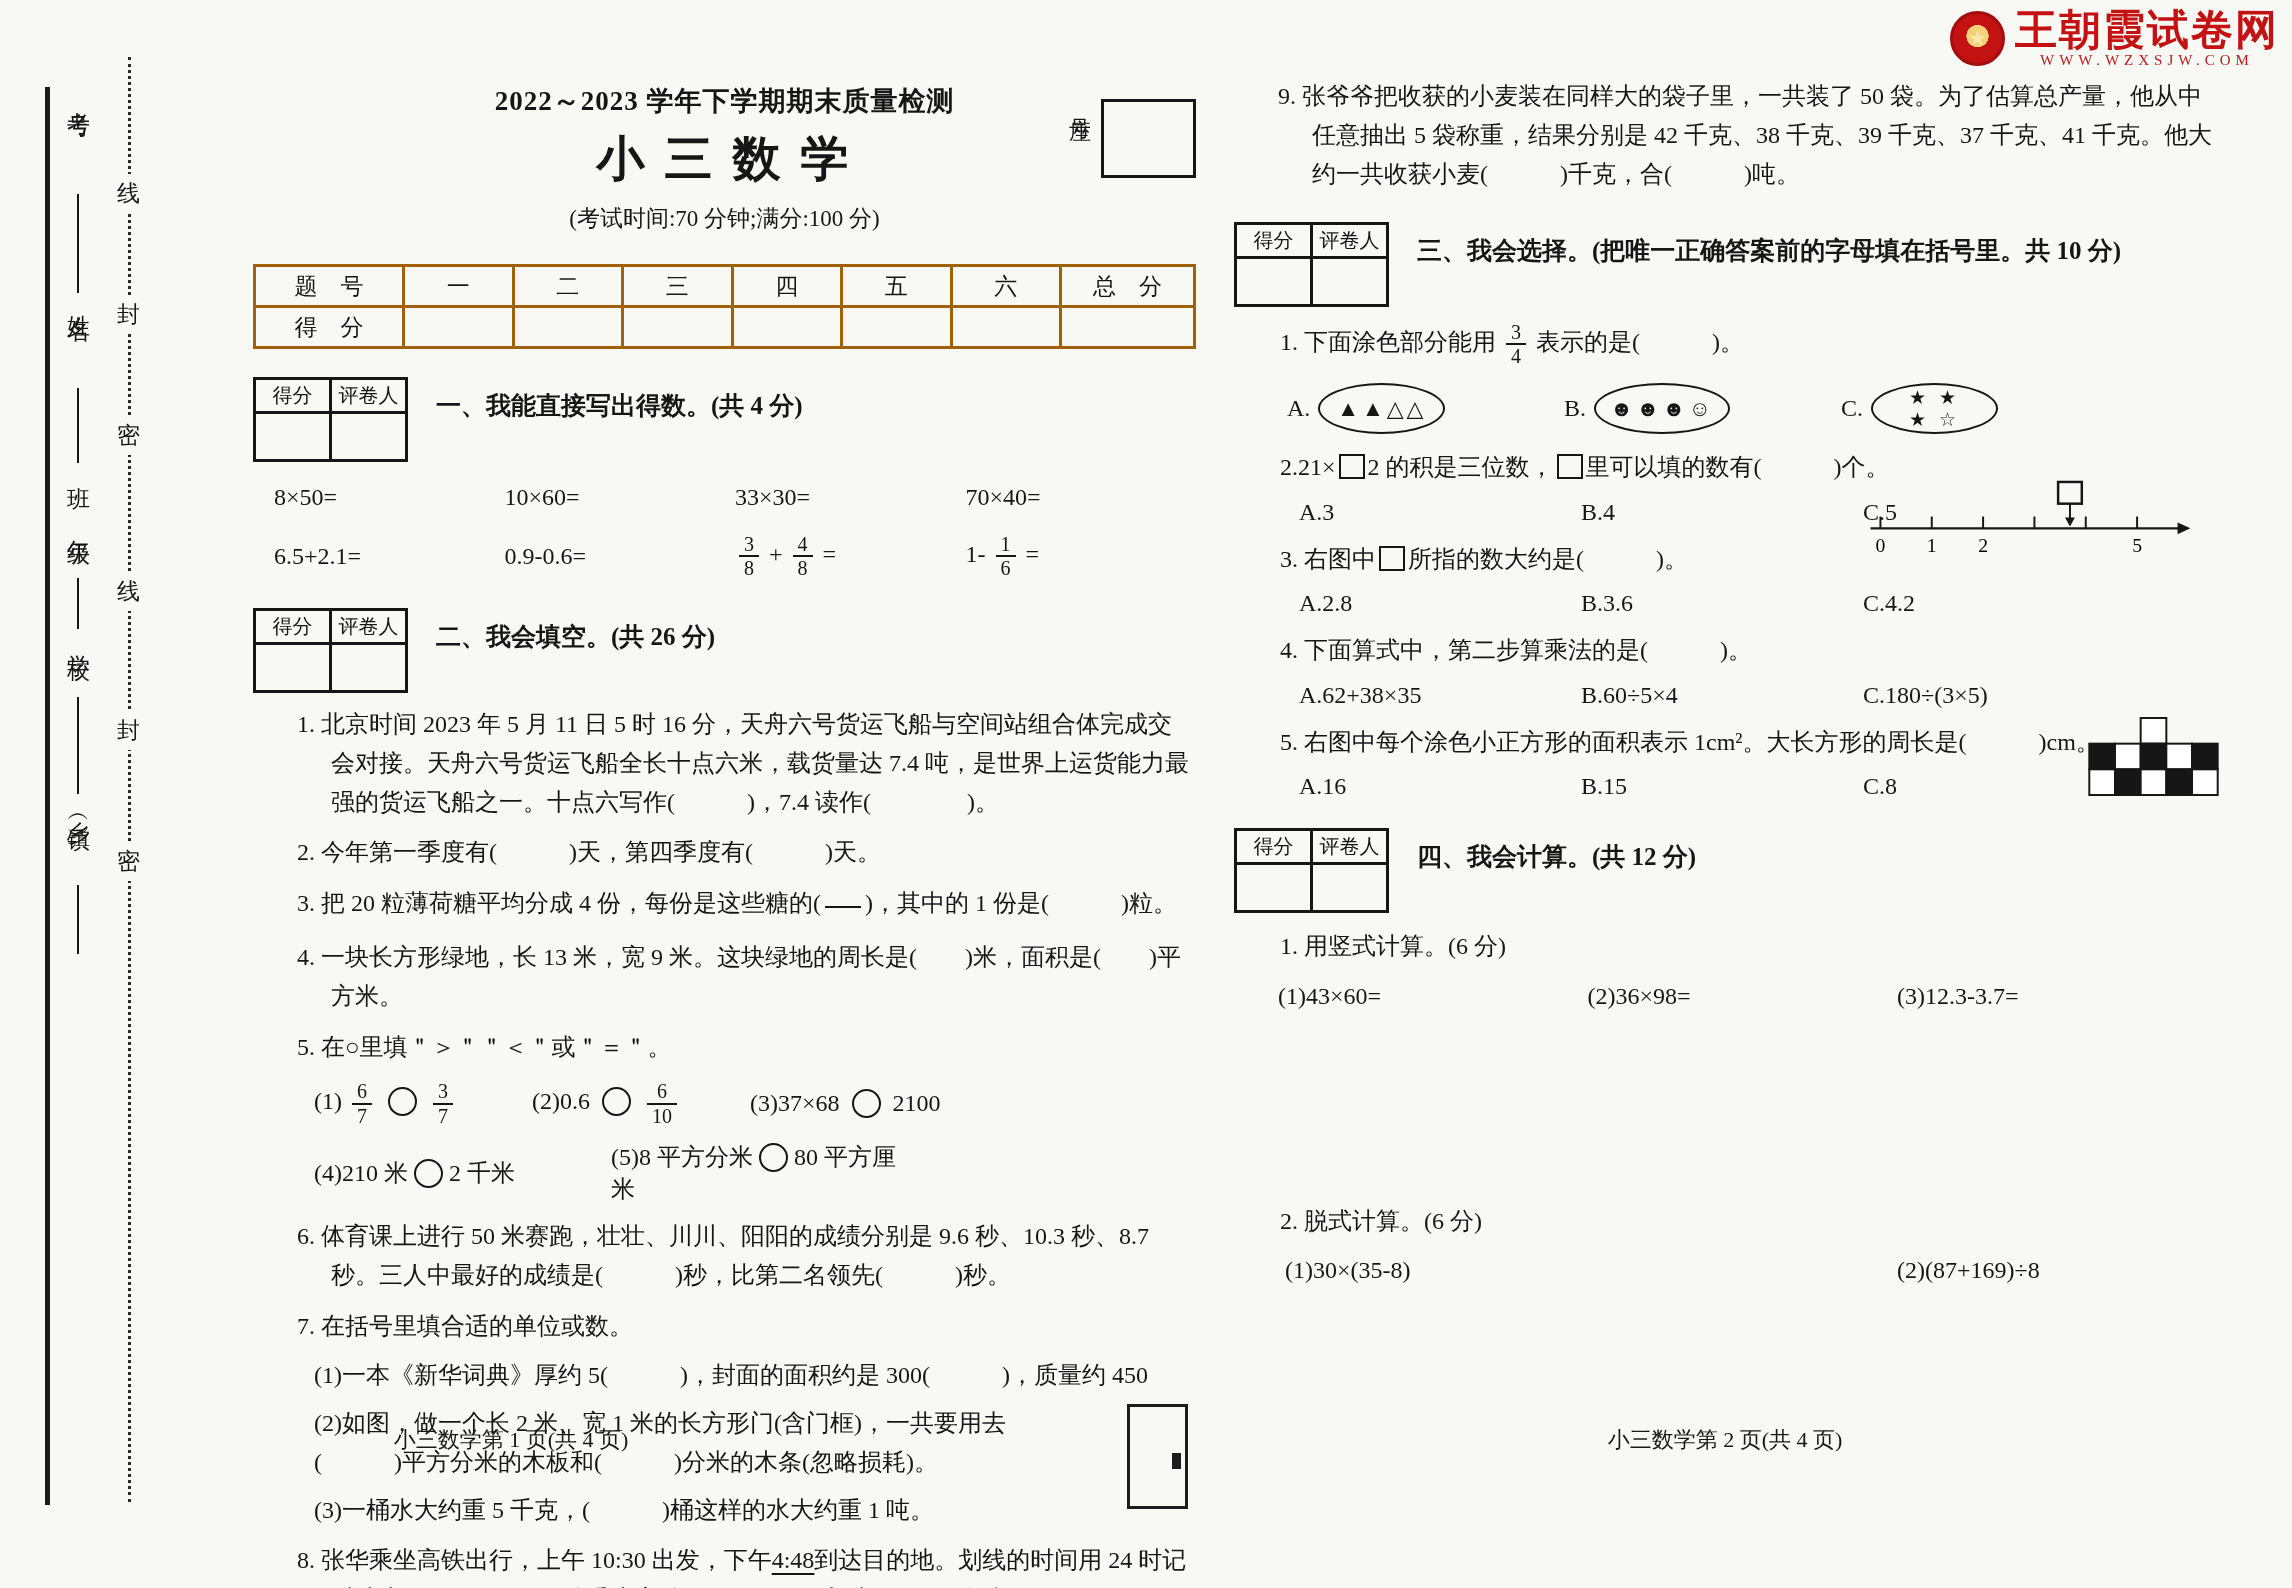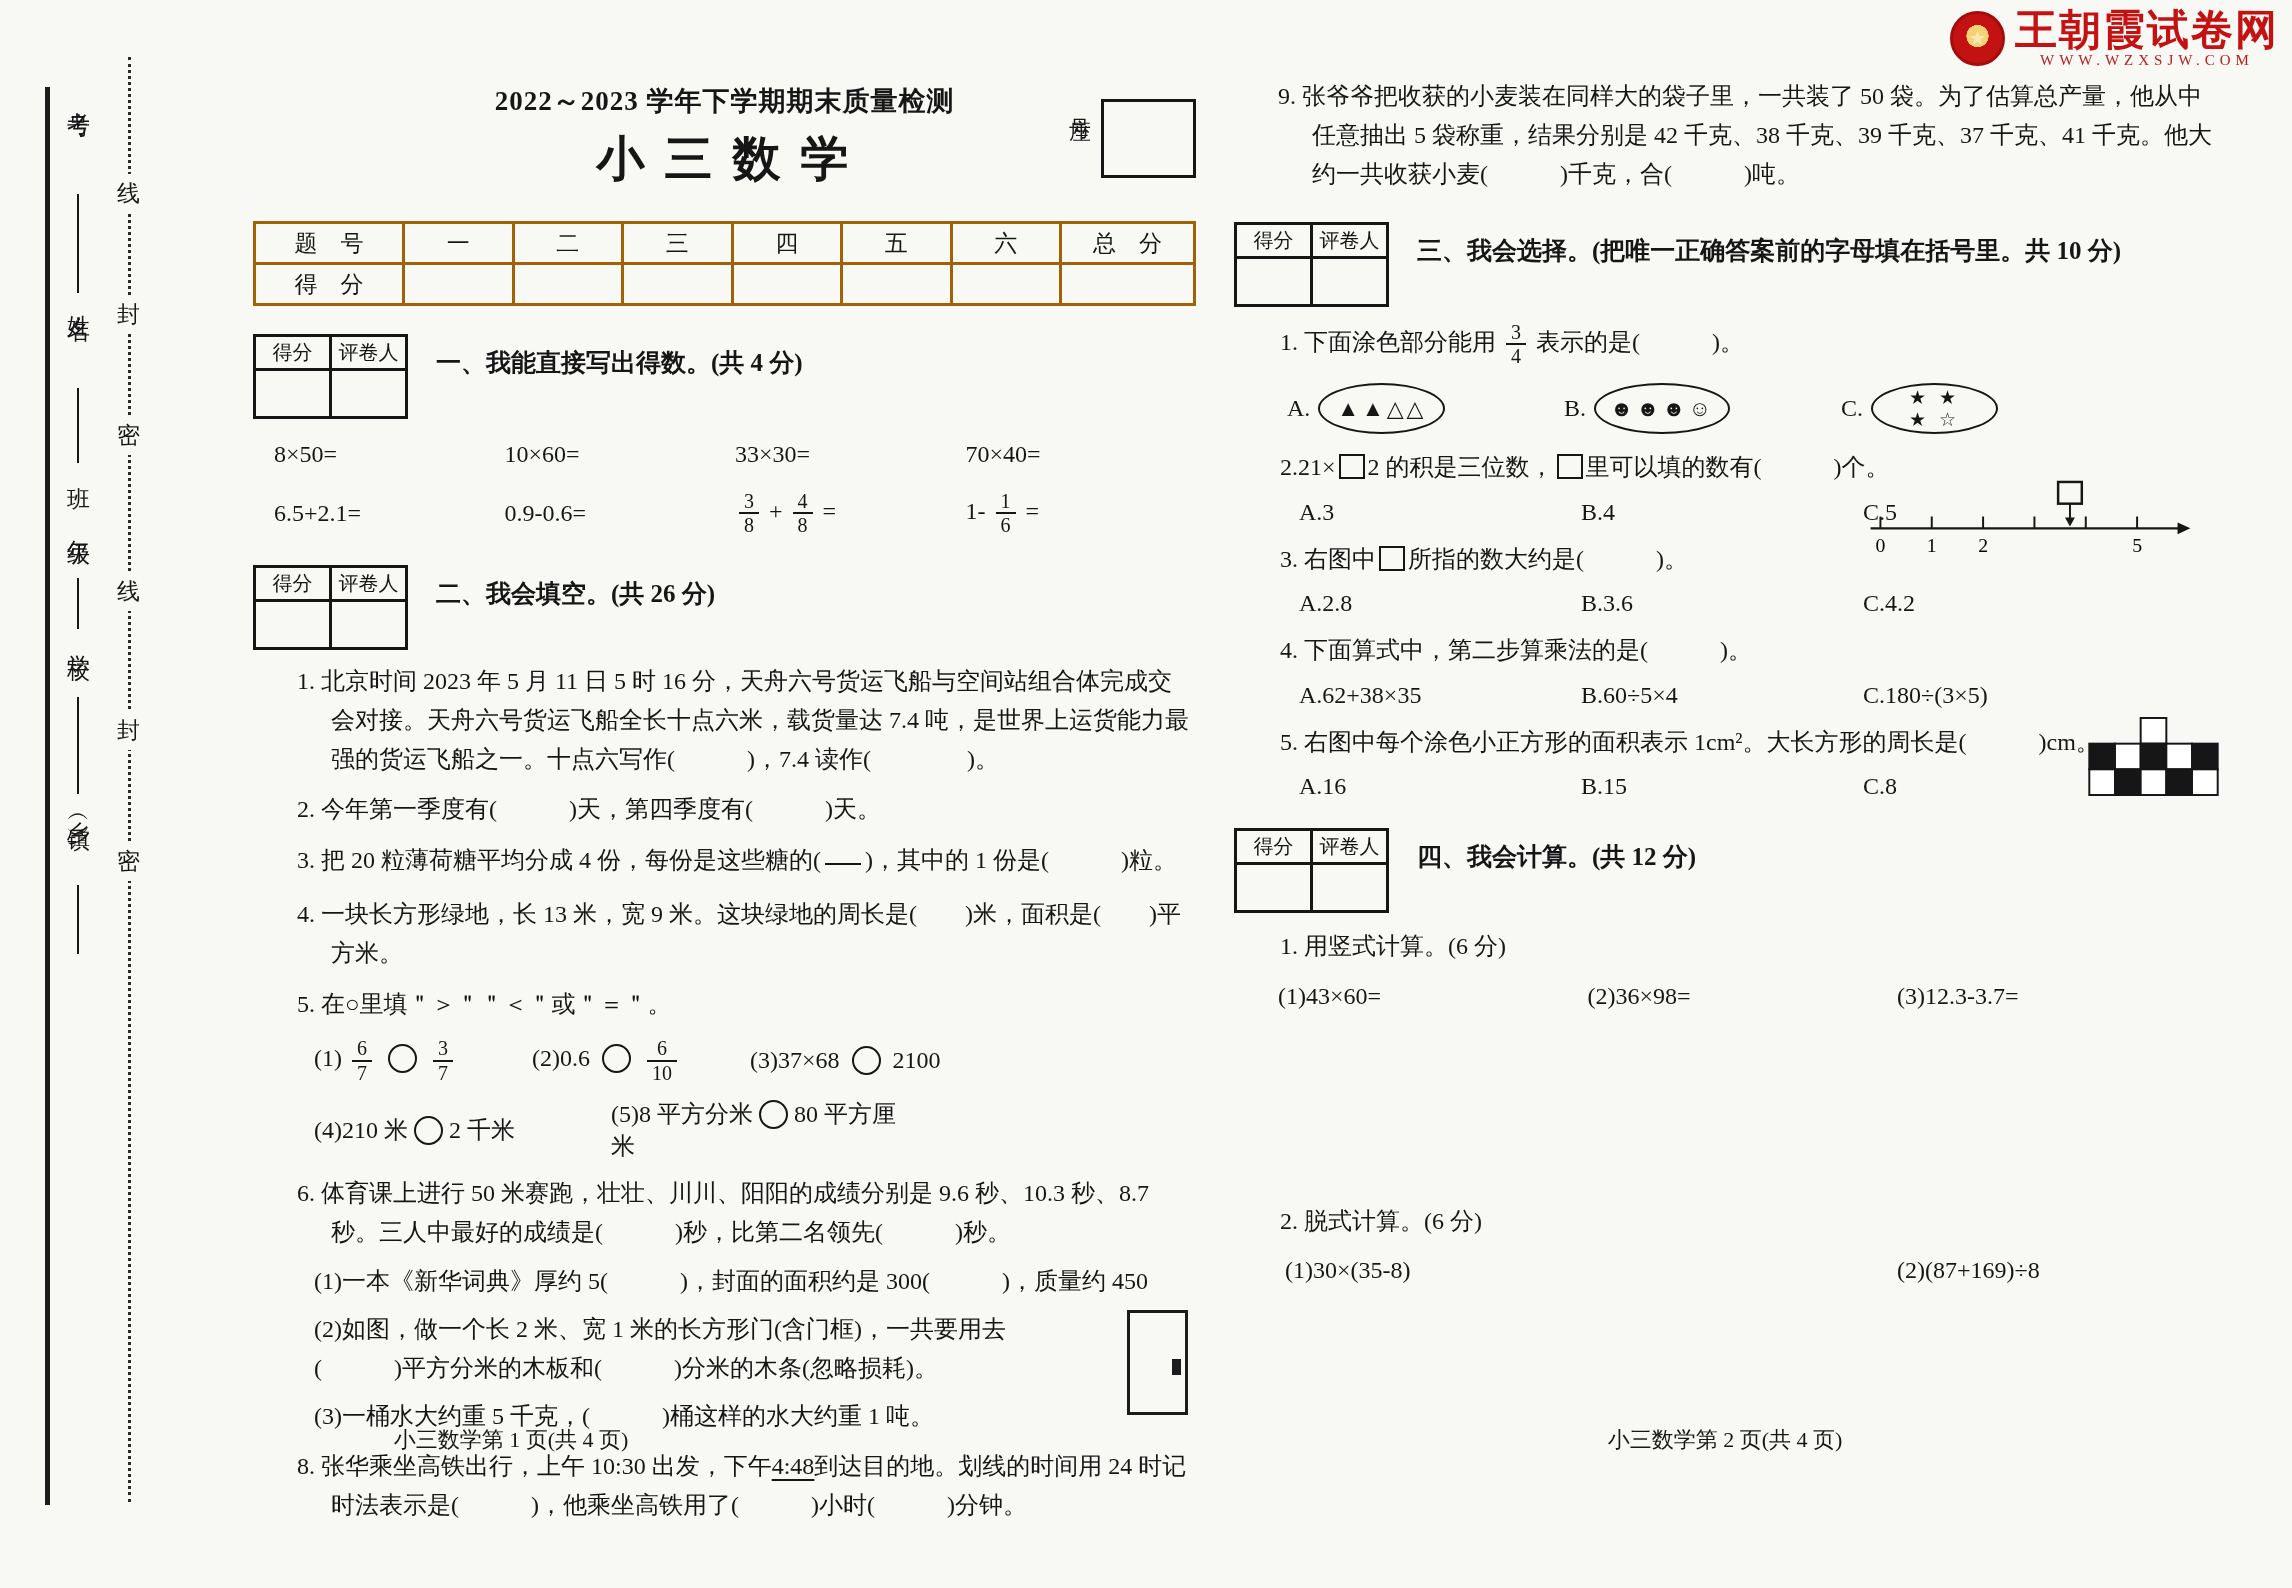--- a/index.html
+++ b/index.html
@@ -122,20 +122,21 @@
     <div class="logo-brand">王朝霞试卷网</div>
     <div class="logo-url">WWW.WZXSJW.COM</div>
   </div>
 </div>
 
 <div class="page page1">
 
   <div class="p1-head">
     <div class="subtitle">2022～2023 学年下学期期末质量检测</div>
     <div class="title">小 三 数 学</div>
+    <div class="meta">(考试时间:70 分钟;满分:100 分)</div>
     <div class="seat">
       <div class="seat-label">座号</div>
       <div class="seat-cell"></div>
     </div>
   </div>
 
   <table class="score-table">
     <tbody>
         <tr>
       <td class="st-first">题　号</td>
@@ -264,20 +265,21 @@
   <div class="i5row wide">
     <span class="grp">
       <span>(4)210 米</span><span class="cmp"></span><span>2 千米</span>
     </span>
     <span class="grp">
       <span>(5)8 平方分米</span><span class="cmp"></span><span>80 平方厘米</span>
     </span>
   </div>
 
   <div class="fi">6. 体育课上进行 50 米赛跑，壮壮、川川、阳阳的成绩分别是 9.6 秒、10.3 秒、8.7 秒。三人中最好的成绩是(　　　)秒，比第二名领先(　　　)秒。</div>
+  <div class="fi">7. 在括号里填合适的单位或数。</div>
   <div class="fi-sub">(1)一本《新华词典》厚约 5(　　　)，封面的面积约是 300(　　　)，质量约 450</div>
   <div class="fi-sub i72">
     <span>(2)如图，做一个长 2 米、宽 1 米的长方形门(含门框)，一共要用去(　　　)平方分米的木板和(　　　)分米的木条(忽略损耗)。</span>
     <span class="door">
         <span class="door-handle"></span>
       </span>
   </div>
   <div class="fi-sub">(3)一桶水大约重 5 千克，(　　　)桶这样的水大约重 1 吨。</div>
   <div class="fi">
     <span>8. 张华乘坐高铁出行，上午 10:30 出发，下午</span><span class="ul">4:48</span><span>到达目的地。划线的时间用 24 时记时法表示是(　　　)，他乘坐高铁用了(　　　)小时(　　　)分钟。</span>

